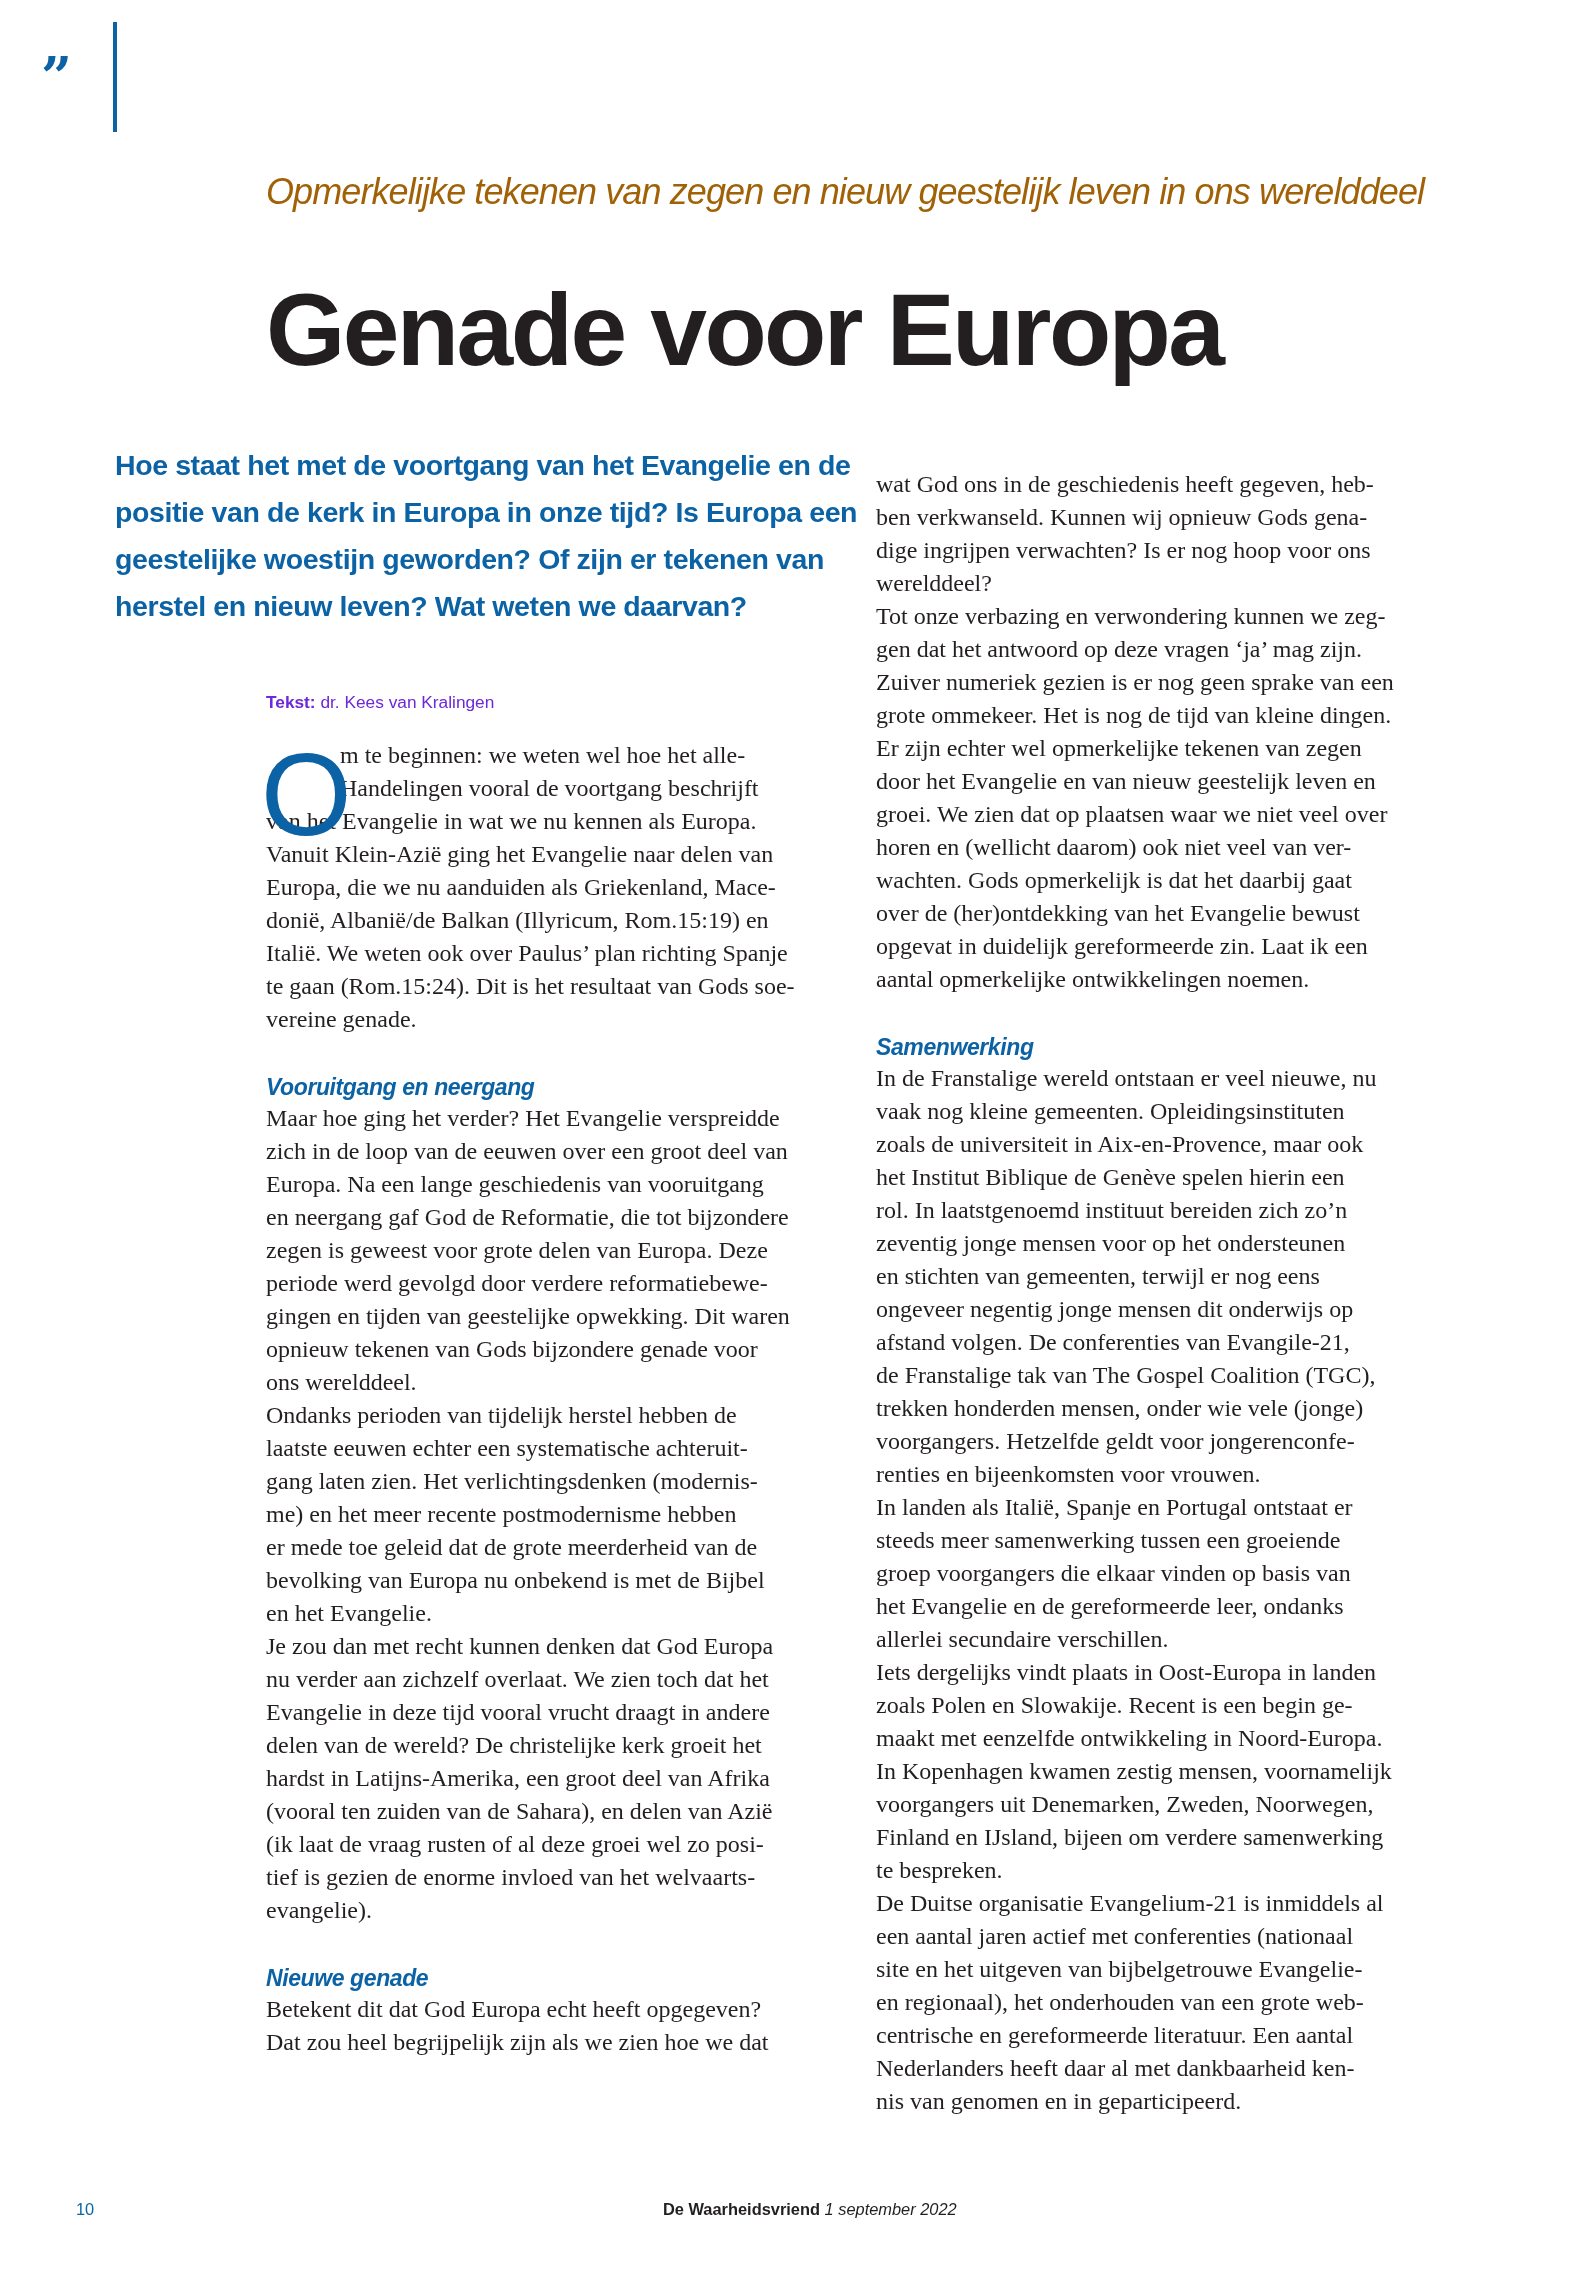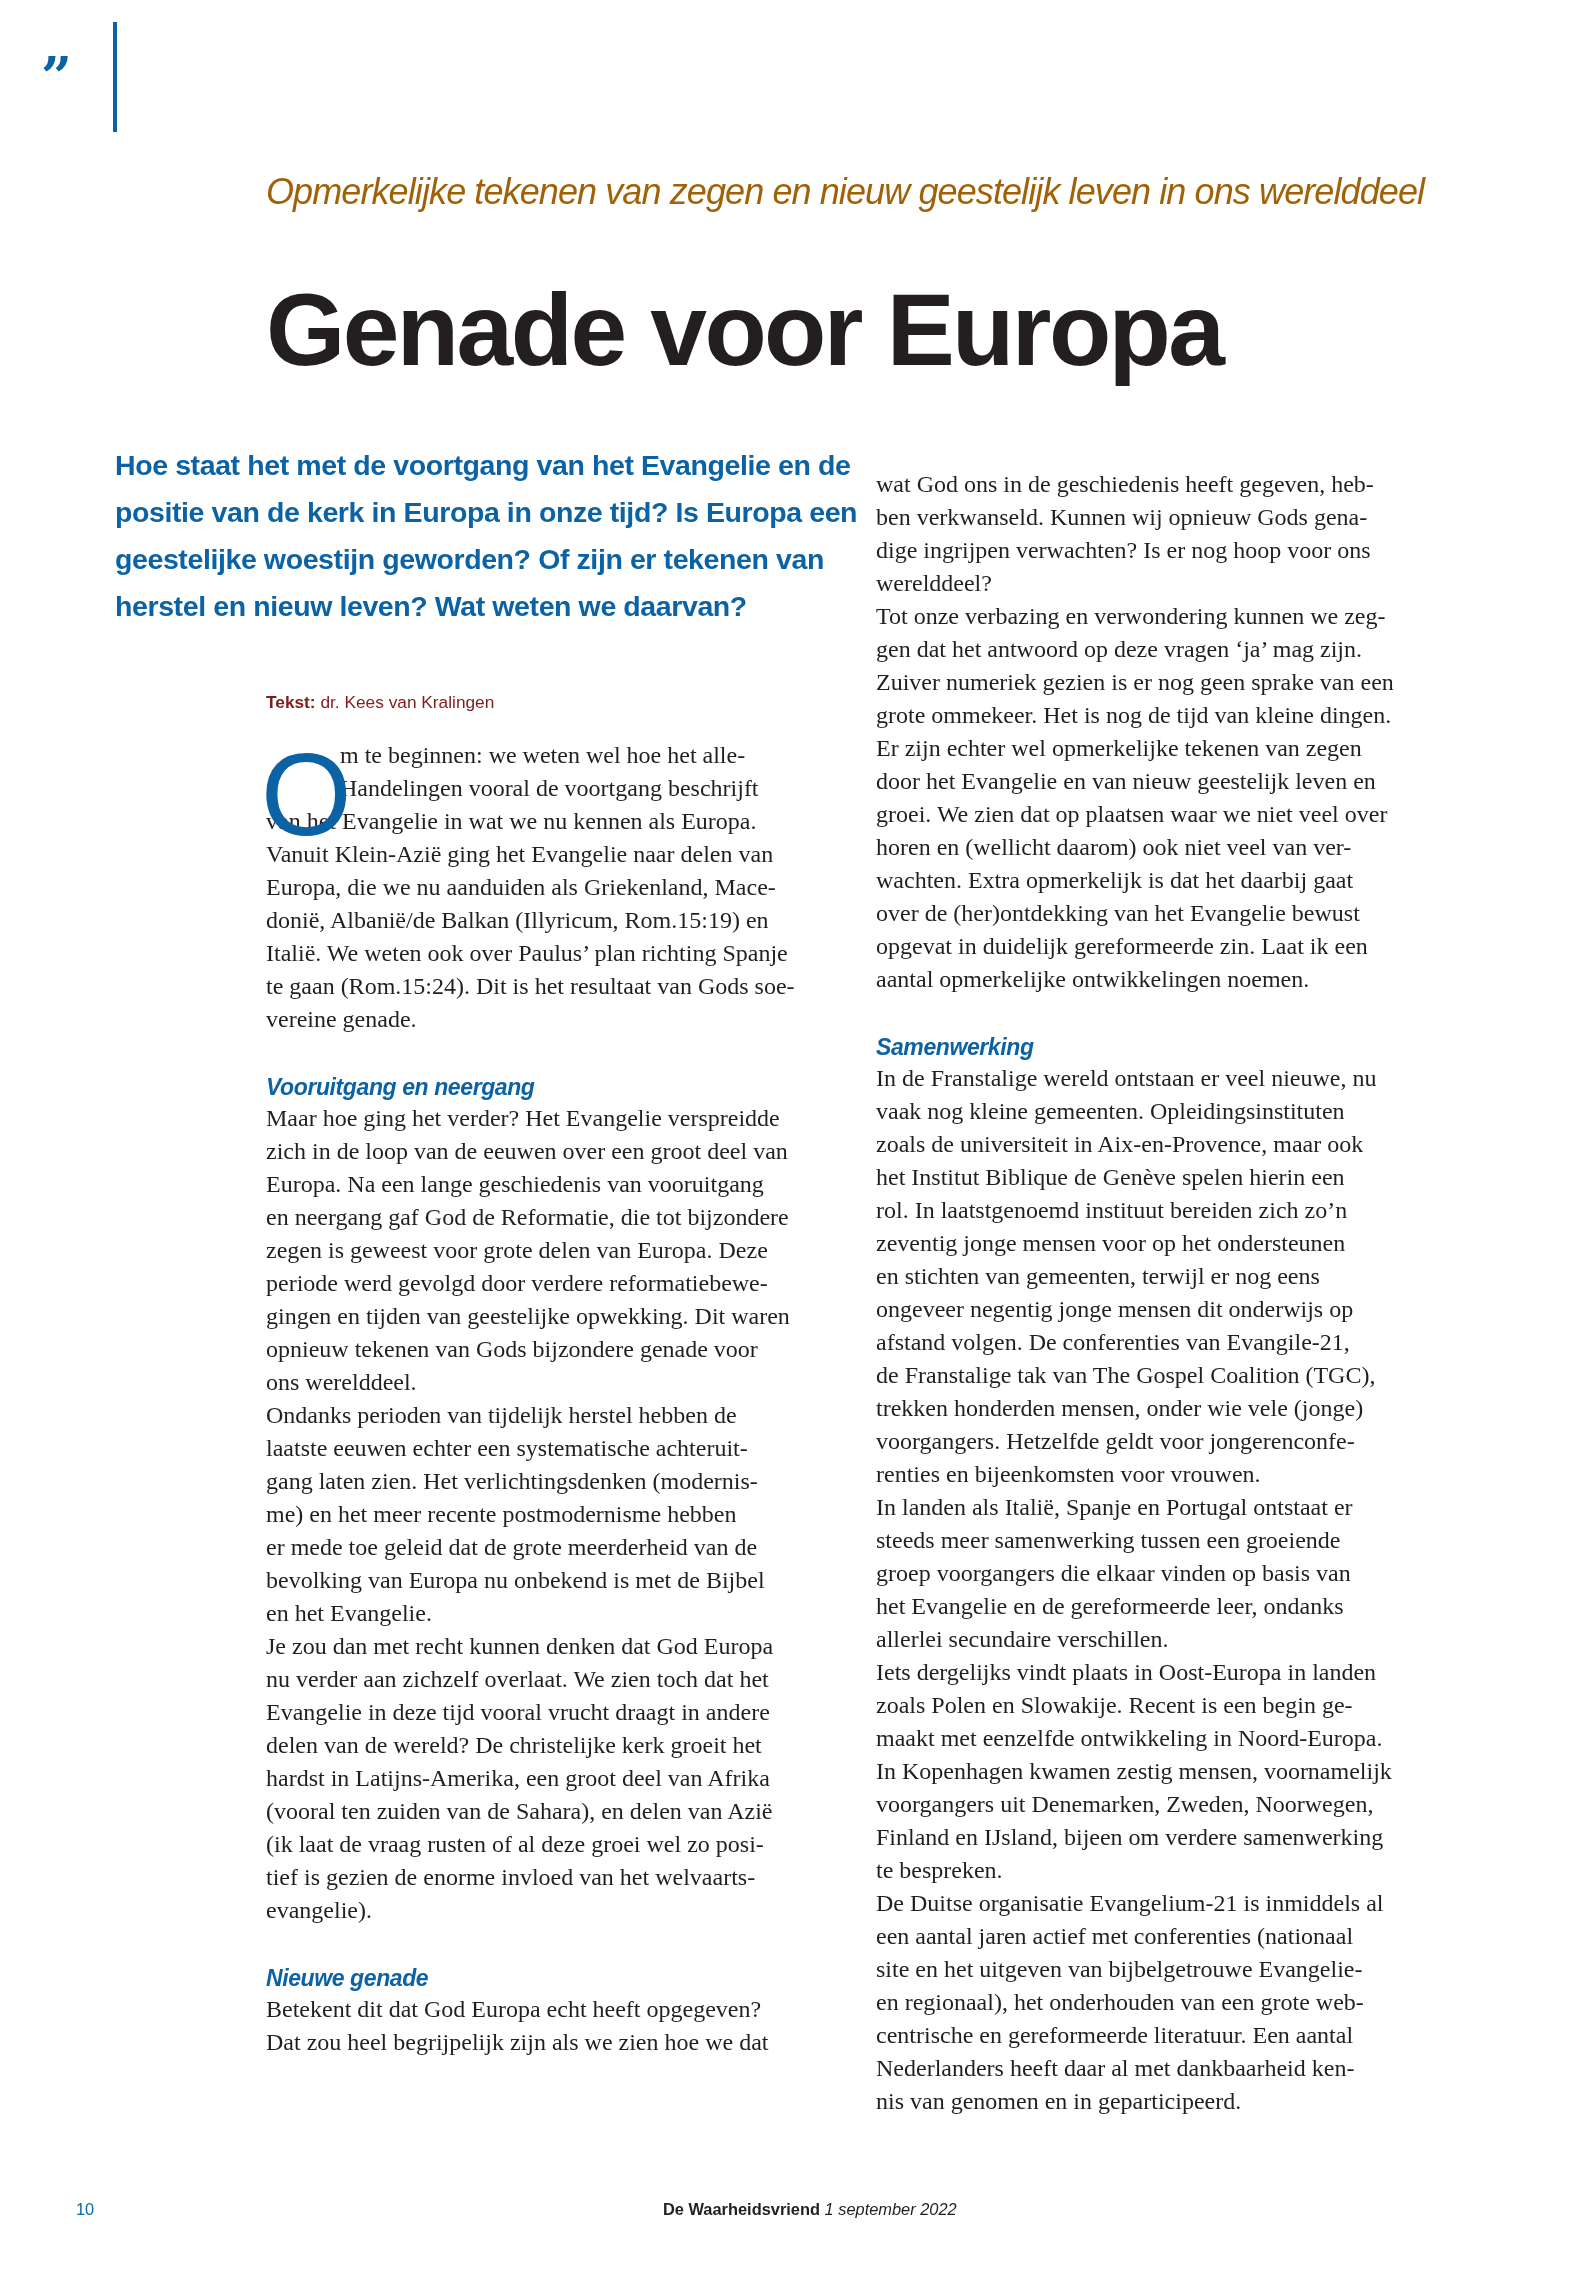--- a/index.html
+++ b/index.html
@@ -3,21 +3,21 @@
 <meta charset="utf-8">
 <style>
   html, body { margin: 0; padding: 0; background: #ffffff; }
   body { width: 1592px; height: 2295px; position: relative; overflow: hidden; color: #231f20; }
   .quote-mark { position: absolute; left: 41px; top: 50px; font-family: "DejaVu Serif", serif; font-weight: bold; font-size: 54px; line-height: 54px; color: #0b62a4; }
   .vbar { position: absolute; left: 113px; top: 21.6px; width: 3.5px; height: 110px; background: #0b62a4; }
   .kicker { position: absolute; left: 266px; top: 171px; font-family: "Liberation Sans", sans-serif; font-style: italic; font-size: 36px; color: #a16207; letter-spacing: -0.9px; white-space: nowrap; }
   .title { position: absolute; left: 266px; top: 274px; font-family: "Liberation Sans", sans-serif; font-weight: bold; font-size: 102px; line-height: 112px; color: #231f20; letter-spacing: -2.6px; white-space: nowrap; }
   .intro { position: absolute; left: 115px; top: 442px; width: 708px; font-family: "Liberation Sans", sans-serif; font-weight: bold; font-size: 28.5px; line-height: 47px; color: #0b62a4; letter-spacing: -0.4px; }
   .intro span { display: block; white-space: nowrap; }
-  .byline { position: absolute; left: 266px; top: 692px; font-family: "Liberation Sans", sans-serif; font-size: 17.3px; color: #7f1d1d; white-space: nowrap; }
+  .byline { position: absolute; left: 266px; top: 692px; font-family: "Liberation Sans", sans-serif; font-size: 17.3px; color: #6d28d9; white-space: nowrap; }
   .byline b { font-weight: bold; }
   .col { position: absolute; width: 587px; font-family: "Liberation Serif", serif; font-size: 24px; line-height: 33px; color: #231f20; }
   .col1 { left: 266px; top: 739px; }
   .col2 { left: 876px; top: 444px; margin-top: 24px; }
   .line { display: block; white-space: nowrap; height: 33px; }
   .ind { padding-left: 74px; }
   .gap { display: block; height: 33px; }
   .subhead { display: block; font-family: "Liberation Sans", sans-serif; font-style: italic; font-weight: bold; font-size: 23px; color: #0b62a4; height: 33px; line-height: 36px; letter-spacing: -0.4px; }
   .dropcap { position: absolute; left: -5.2px; top: 3.5px; font-family: "Liberation Sans", sans-serif; font-size: 117px; line-height: 104px; color: #0b62a4; font-weight: normal; }
   .footer-page { position: absolute; left: 76px; top: 2200px; font-family: "Liberation Sans", sans-serif; font-weight: normal; font-size: 16.4px; color: #0369a1; }
@@ -96,21 +96,21 @@
     <span class="line">dige ingrijpen verwachten? Is er nog hoop voor ons</span>
     <span class="line">werelddeel?</span>
     <span class="line">Tot onze verbazing en verwondering kunnen we zeg-</span>
     <span class="line">gen dat het antwoord op deze vragen ‘ja’ mag zijn.</span>
     <span class="line">Zuiver numeriek gezien is er nog geen sprake van een</span>
     <span class="line">grote ommekeer. Het is nog de tijd van kleine dingen.</span>
     <span class="line">Er zijn echter wel opmerkelijke tekenen van zegen</span>
     <span class="line">door het Evangelie en van nieuw geestelijk leven en</span>
     <span class="line">groei. We zien dat op plaatsen waar we niet veel over</span>
     <span class="line">horen en (wellicht daarom) ook niet veel van ver-</span>
-    <span class="line">wachten. Extra opmerkelijk is dat het daarbij gaat</span>
+    <span class="line">wachten. Gods opmerkelijk is dat het daarbij gaat</span>
     <span class="line">over de (her)ontdekking van het Evangelie bewust</span>
     <span class="line">opgevat in duidelijk gereformeerde zin. Laat ik een</span>
     <span class="line">aantal opmerkelijke ontwikkelingen noemen.</span>
     <span class="gap"></span>
     <span class="subhead">Samenwerking</span>
     <span class="line">In de Franstalige wereld ontstaan er veel nieuwe, nu</span>
     <span class="line">vaak nog kleine gemeenten. Opleidingsinstituten</span>
     <span class="line">zoals de universiteit in Aix-en-Provence, maar ook</span>
     <span class="line">het Institut Biblique de Genève spelen hierin een</span>
     <span class="line">rol. In laatstgenoemd instituut bereiden zich zo’n</span>

